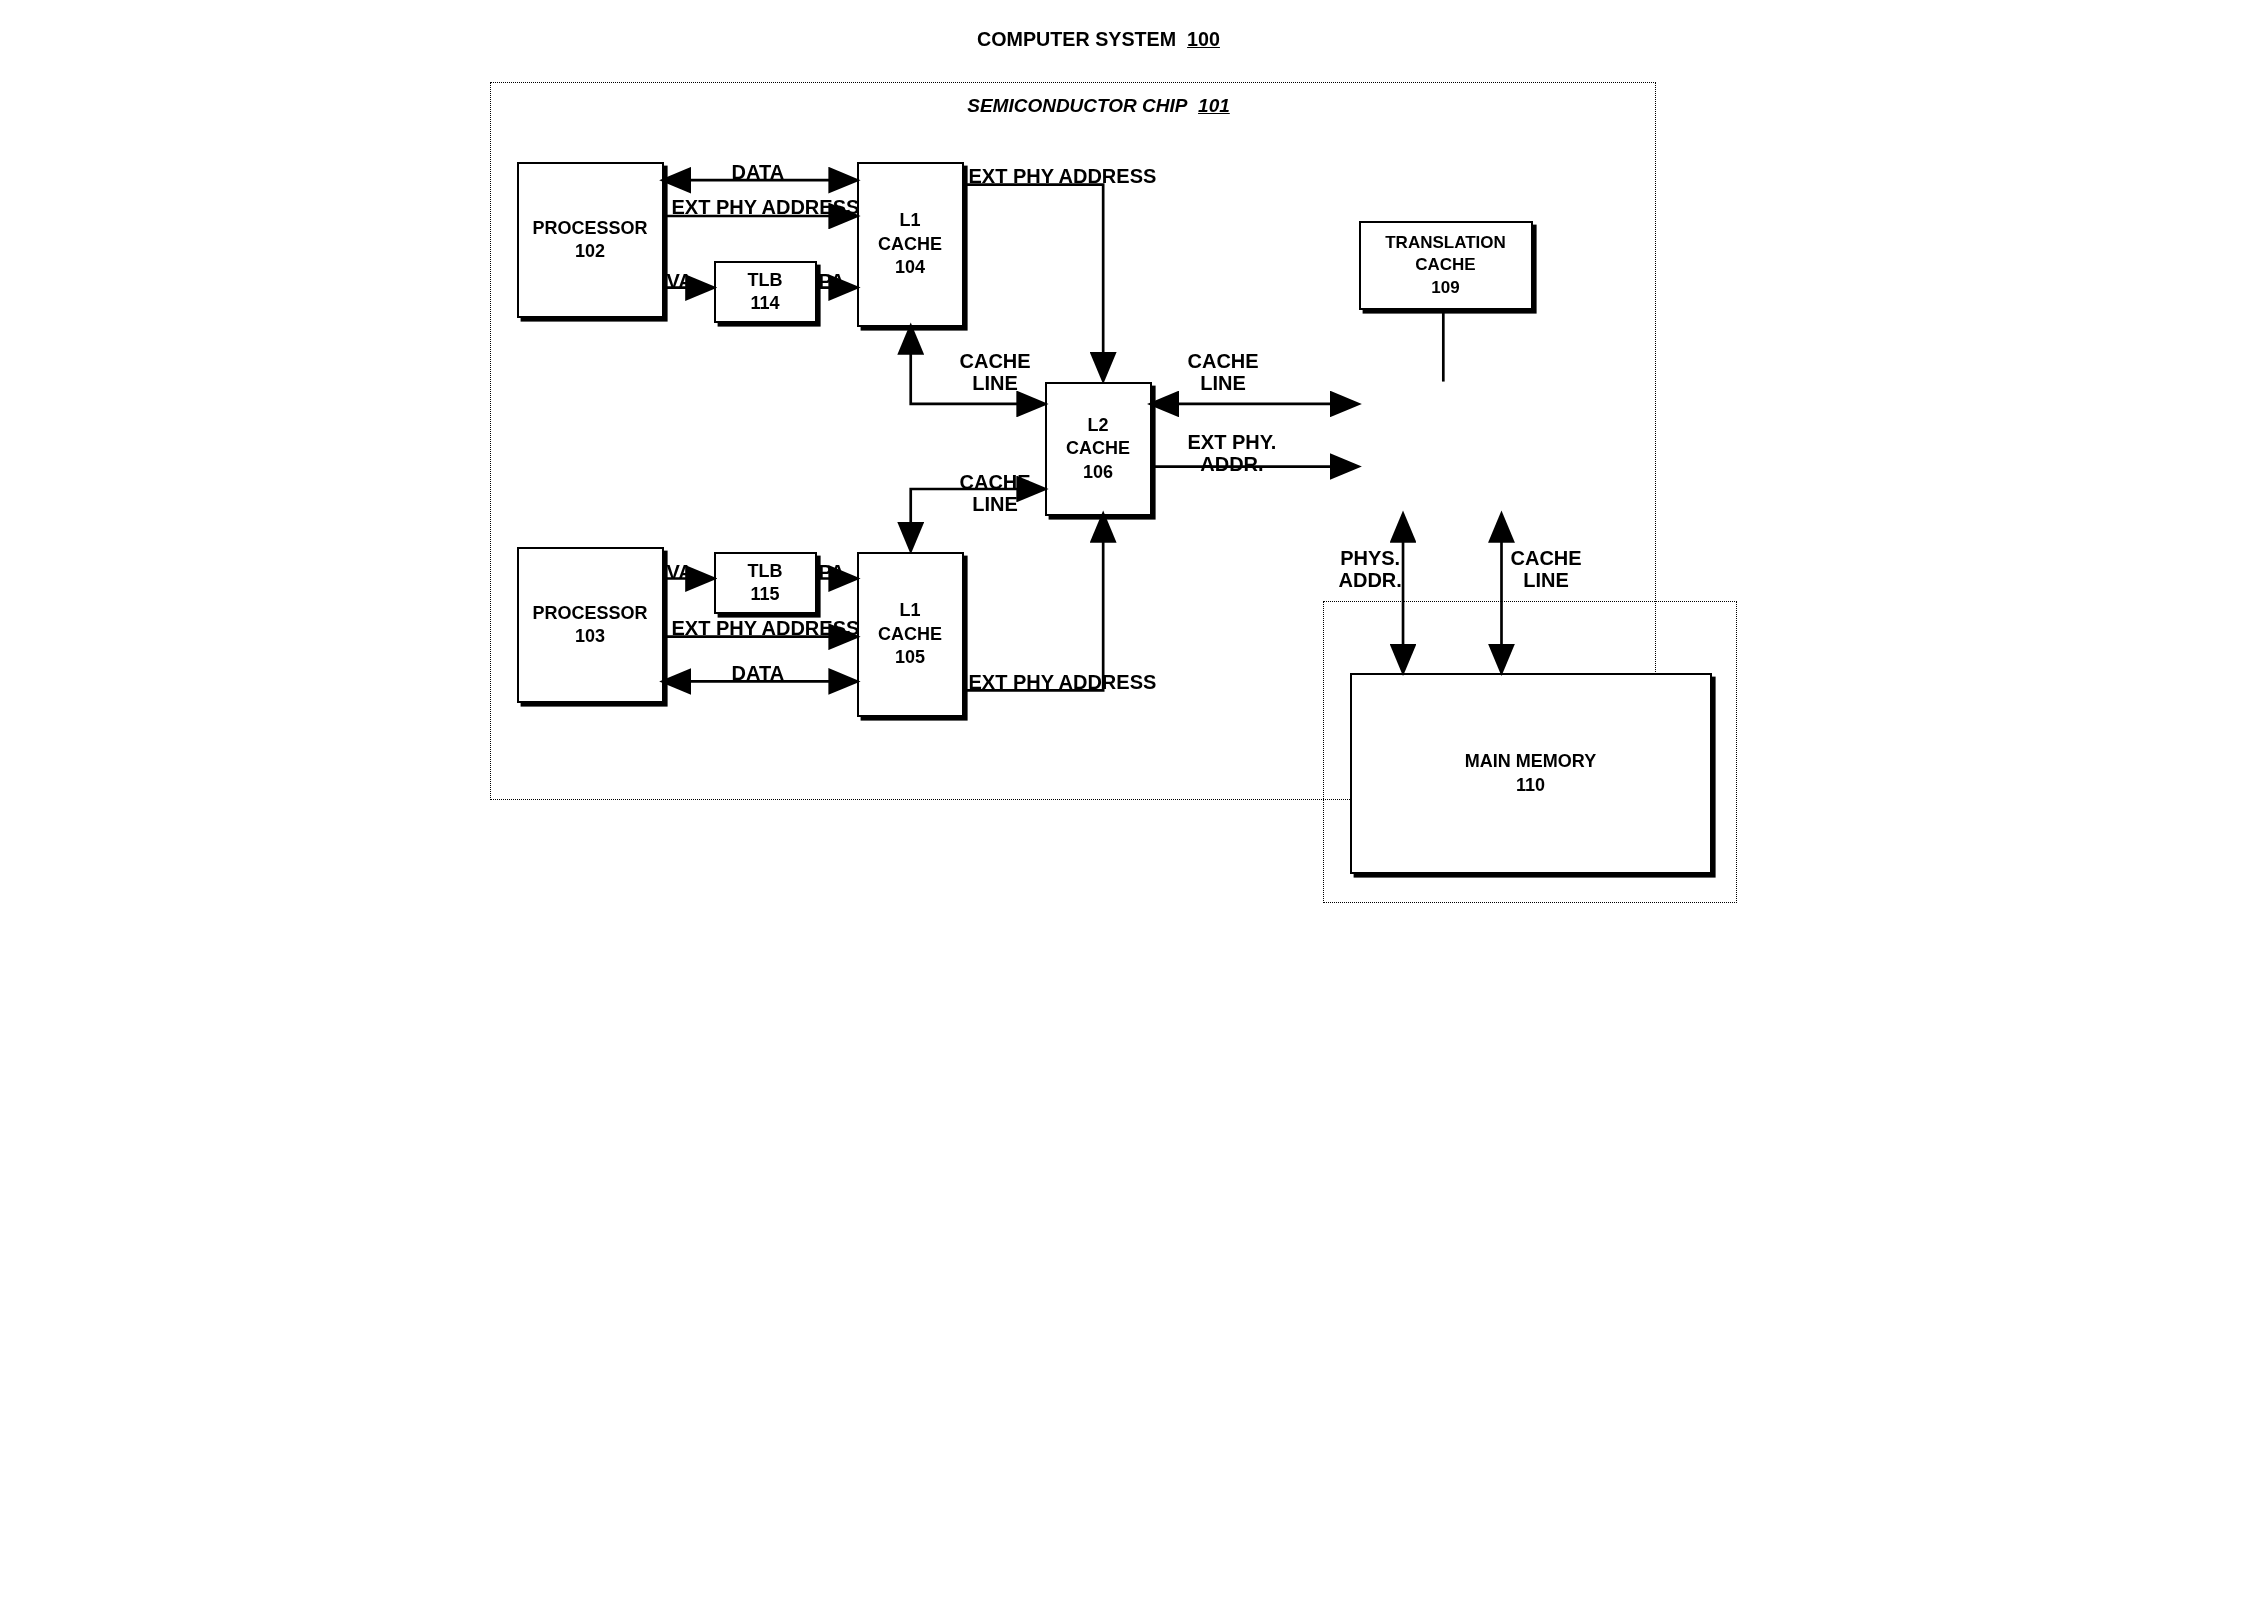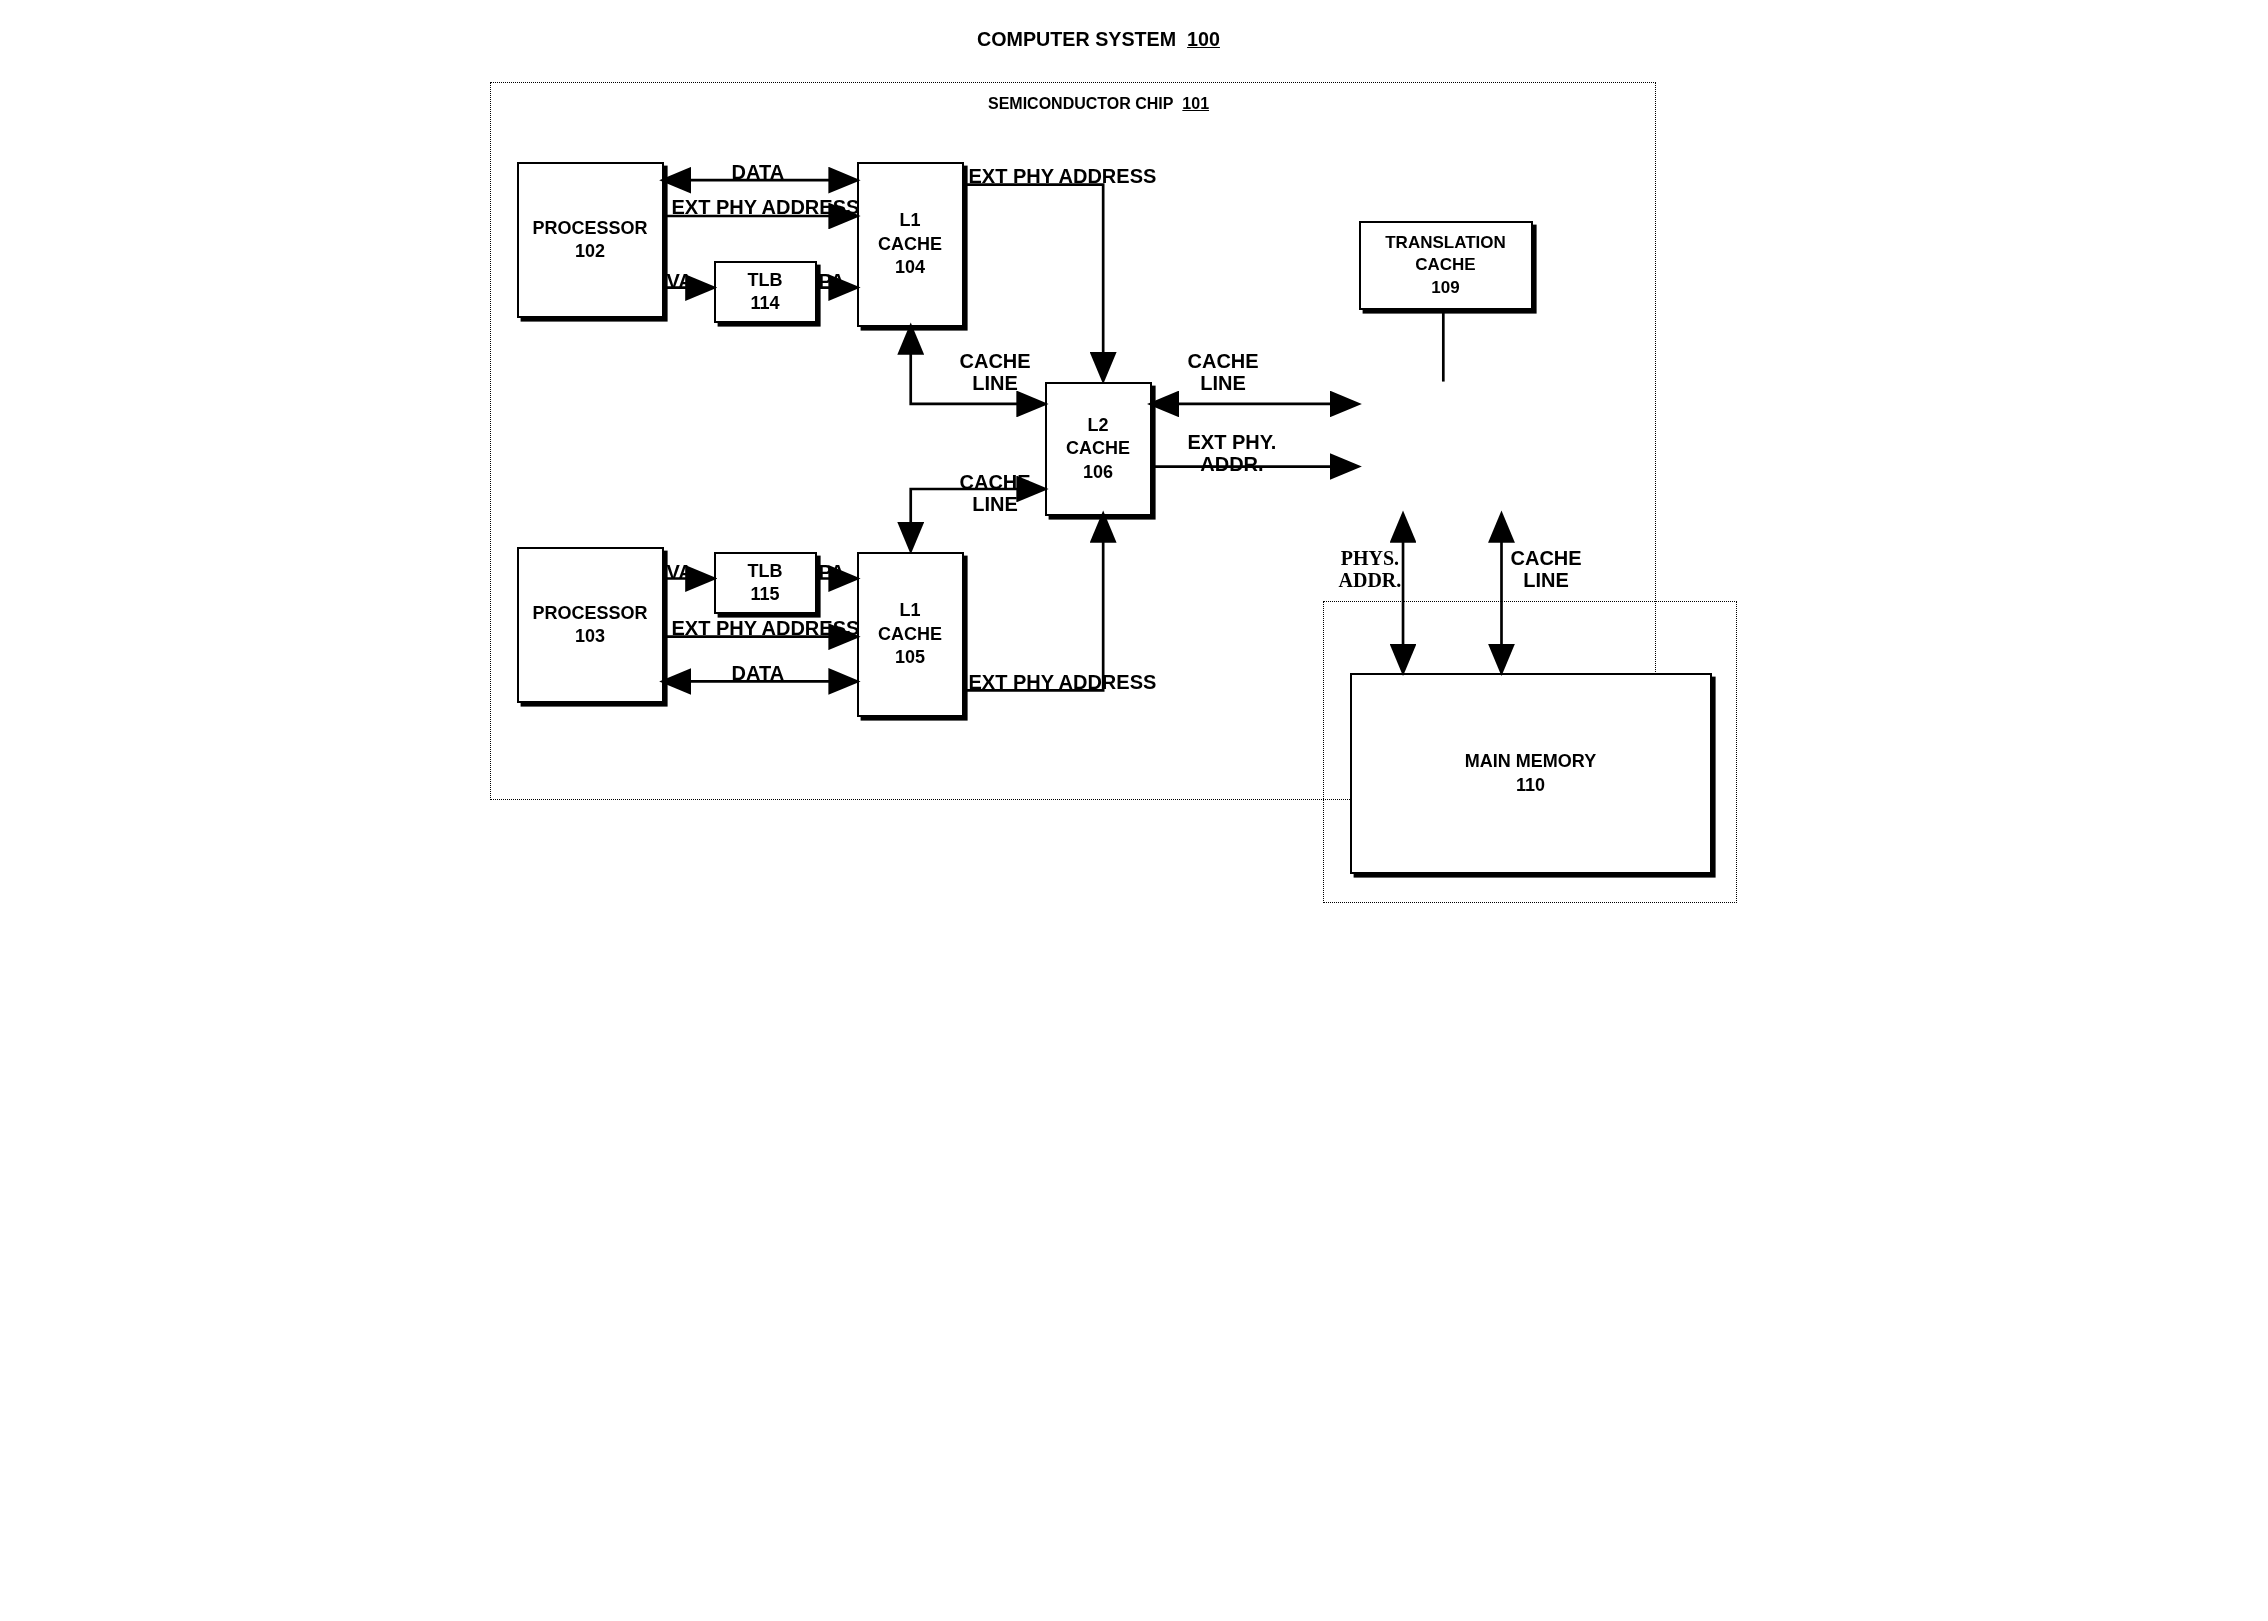--- a/index.html
+++ b/index.html
@@ -65,21 +65,21 @@
 <body>
 
 <div class="canvas">
 
   <div class="title" style="left:448px; top:0; width:358px;">
     <span>COMPUTER SYSTEM</span>&nbsp;&nbsp;<span class="num">100</span>
   </div>
 
   <div class="dotted-box" style="left:18px; top:54px; width:1164px; height:716px;"></div>
 
-  <div class="title" style="left:448px; top:67px; width:358px; font-size:16px;">
+  <div class="title" style="left:448px; top:67px; width:358px; font-size:19px;font-style:italic;">
     <span>SEMICONDUCTOR CHIP</span>&nbsp;&nbsp;<span class="num">101</span>
   </div>
 
   <div class="dotted-box" style="left:851px; top:573px; width:412px; height:300px;"></div>
 
   <div class="box" style="left:45px; top:134px; width:143px; height:152px;">
     <span>PROCESSOR</span>
     <span>102</span>
   </div>
 
@@ -182,19 +182,19 @@
   <div class="label" style="left:488px; top:322px; white-space:pre;">CACHE
 LINE</div>
   <div class="label" style="left:488px; top:443px; white-space:pre;">CACHE
 LINE</div>
 
   <div class="label" style="left:716px; top:322px; white-space:pre;">CACHE
 LINE</div>
   <div class="label" style="left:716px; top:403px; white-space:pre;">EXT PHY.
 ADDR.</div>
 
-  <div class="label" style="left:867px; top:519px; white-space:pre; text-align:center;font-family:Liberation Serif, serif;">PHYS.
+  <div class="label" style="left:867px; top:519px; white-space:pre; text-align:center;">PHYS.
 ADDR.</div>
   <div class="label" style="left:1039px; top:519px; white-space:pre; text-align:center;">CACHE
 LINE</div>
 
 </div>
 
 
 </body></html>

